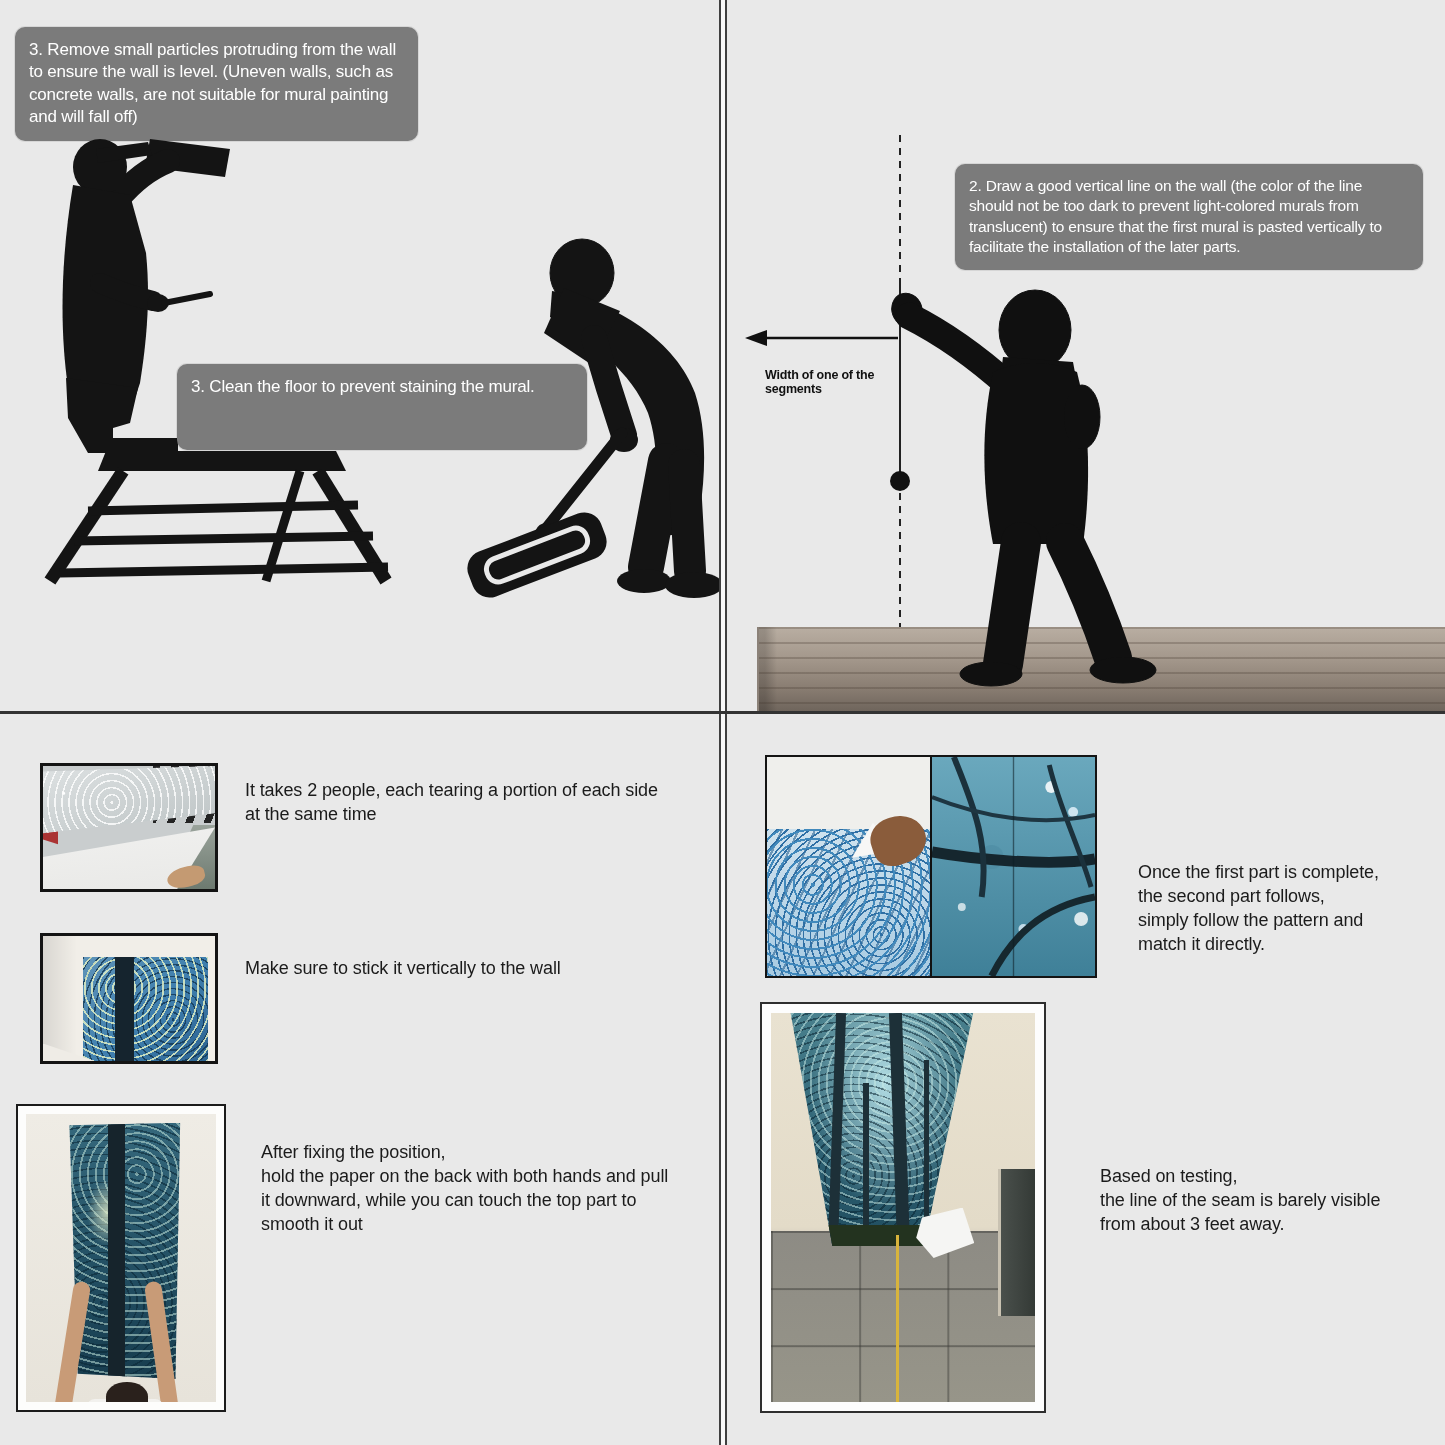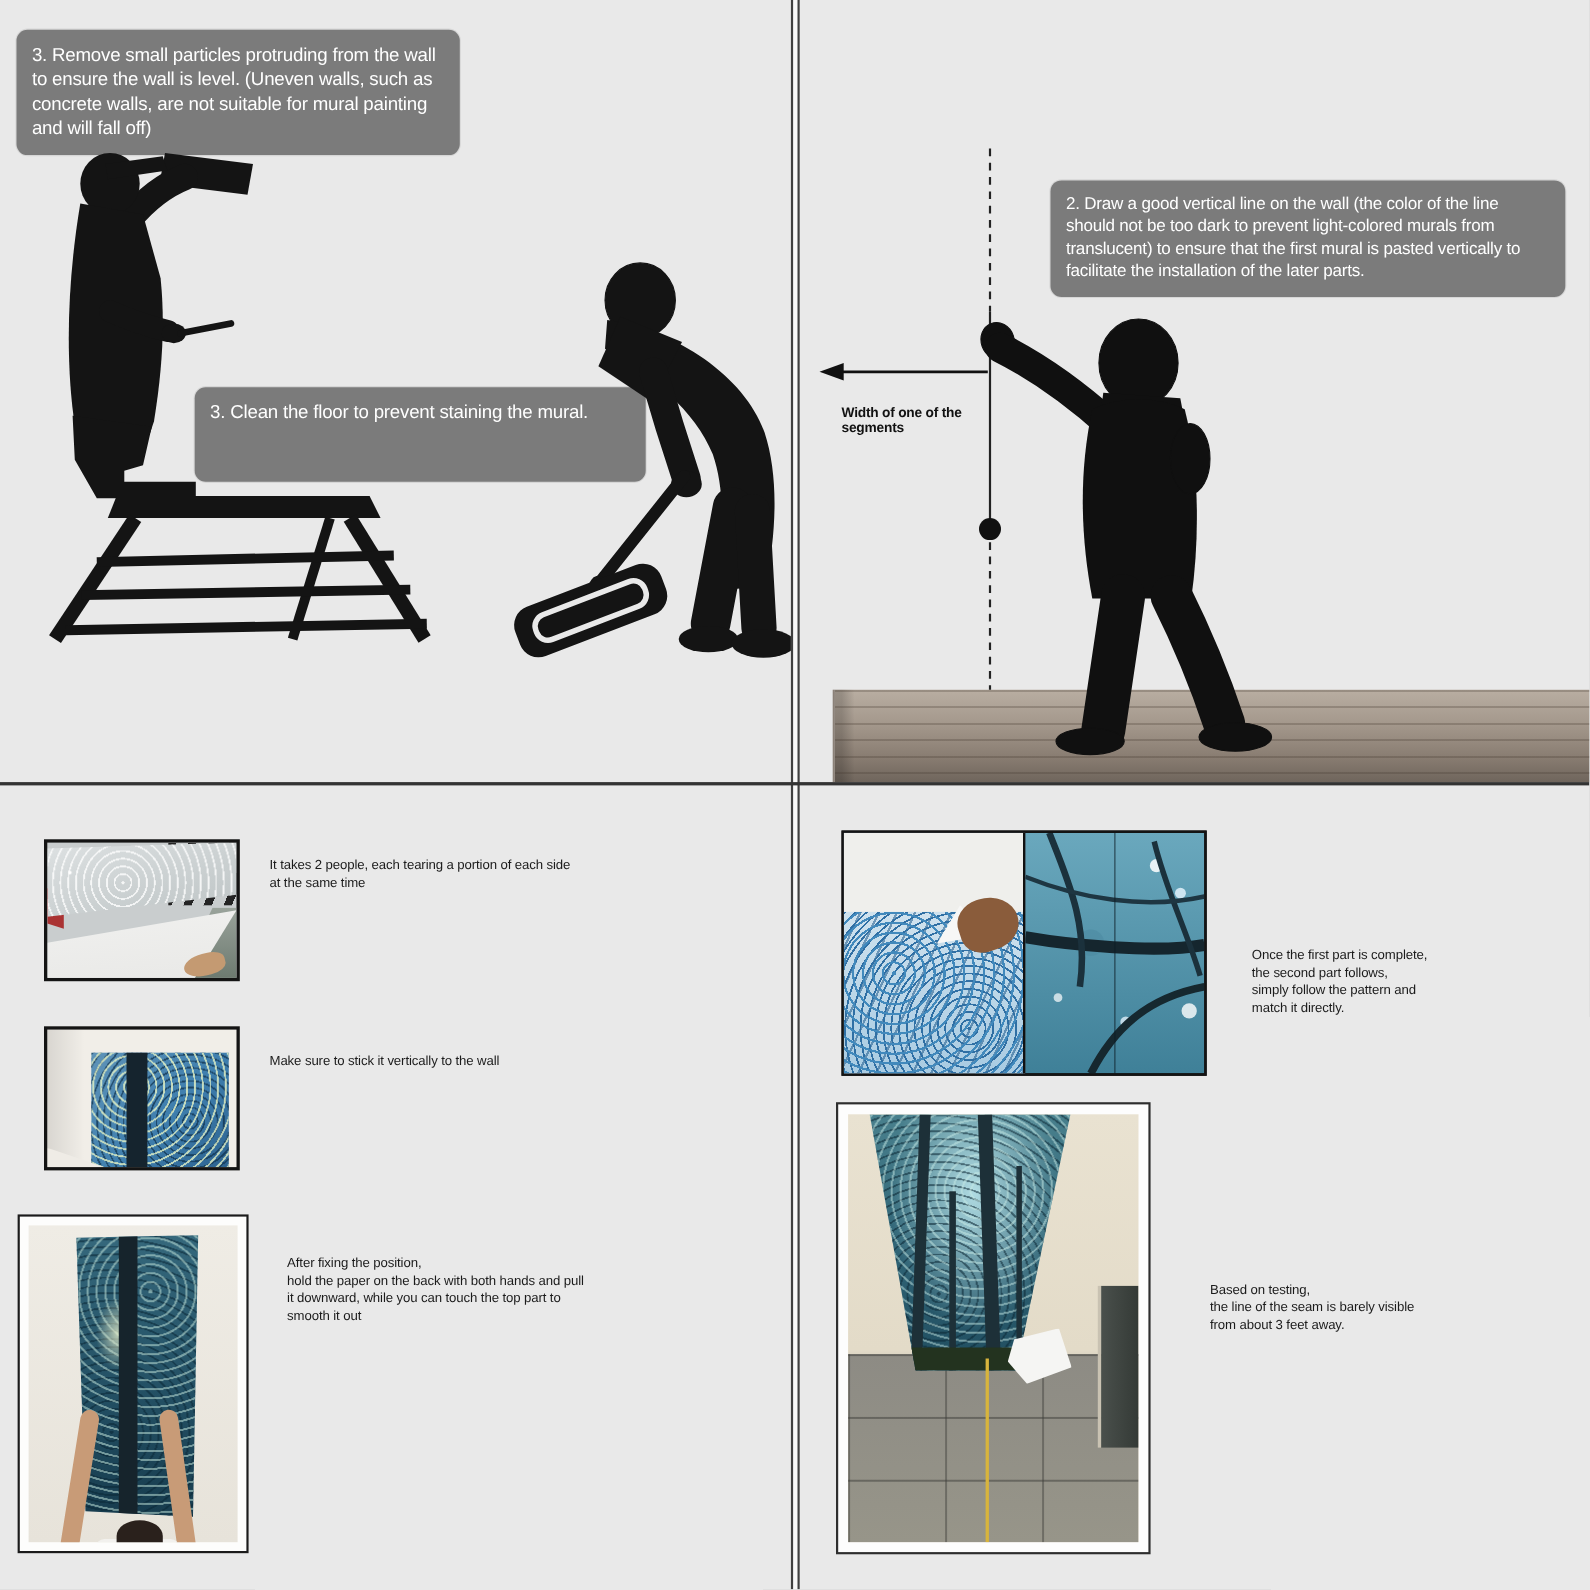--- a/index.html
+++ b/index.html
@@ -7,21 +7,21 @@
          font-family:"Liberation Sans",sans-serif;color:#1b1b1b;}
   .abs{position:absolute;}
   
   .vdivider{left:719px;top:0;width:4px;height:1445px;background:#f8f8f8;
             border-left:2px solid #3f3f3f;border-right:2px solid #3f3f3f;}
   .hdivider{left:0;top:711px;width:1445px;height:3px;background:#333;}
   
   .callout{background:#7b7b7b;color:#fff;border-radius:10px;padding:12px 14px;
            font-size:17px;line-height:1.32;letter-spacing:-0.2px;box-shadow:0 0 0 1px rgba(0,0,0,0.08);}
   
-  .caption{color:#1b1b1b;font-size:12px;line-height:1.34;white-space:pre-line;letter-spacing:-0.1px;}
+  .caption{color:#1b1b1b;font-size:18px;line-height:1.34;white-space:pre-line;letter-spacing:-0.1px;}
   .smalllabel{font-size:12.5px;font-weight:bold;color:#111;letter-spacing:-0.2px;}
   
   .floor{left:757px;top:627px;width:688px;height:84px;
          background:
            repeating-linear-gradient(180deg, rgba(70,58,48,0.28) 0 2px, transparent 2px 15px),
            linear-gradient(90deg, rgba(0,0,0,0.18) 0 6px, transparent 18px),
            linear-gradient(180deg,#b9aea2 0,#a2968a 40%,#877b70 75%,#6f655c 100%);
          border-left:2px solid #8b8178;}
   
   .photo{box-sizing:border-box;}
@@ -136,21 +136,21 @@
         <path d="M105,338 L32,448" fill="none" stroke-width="13"></path>
         <path d="M300,338 L368,448" fill="none" stroke-width="13"></path>
         <path d="M282,338 L248,448" fill="none" stroke-width="9"></path>
 
         <path d="M70,378 L340,372" fill="none" stroke-width="9"></path>
         <path d="M56,408 L355,403" fill="none" stroke-width="9"></path>
         <path d="M42,440 L370,434" fill="none" stroke-width="9"></path>
       </g>
     </svg>
 
-    <div class="abs callout" style="left:177px;top:352px;width:382px;height:62px;">3. Clean the floor to prevent staining the mural.</div>
+    <div class="abs callout" style="left:177px;top:364px;width:382px;height:62px;">3. Clean the floor to prevent staining the mural.</div>
 
     <svg class="abs" style="left:452px;top:233px;" width="270" height="372" viewBox="0 0 270 372">
       <g fill="#141414" stroke="#141414">
         <ellipse cx="130" cy="40" rx="32" ry="34"></ellipse>
         <path d="M100,58 C165,68 225,110 243,160 C256,200 254,250 244,300 L196,304 C206,260 208,215 196,180 C180,140 140,108 98,84 Z" stroke="none"></path>
         <path d="M112,55 L168,78 L140,132 L92,100 Z" stroke="none"></path>
 
         <path d="M142,105 C152,140 162,172 172,202" fill="none" stroke-width="26" stroke-linecap="round"></path>
         <ellipse cx="172" cy="207" rx="14" ry="12" stroke="none"></ellipse>
 

